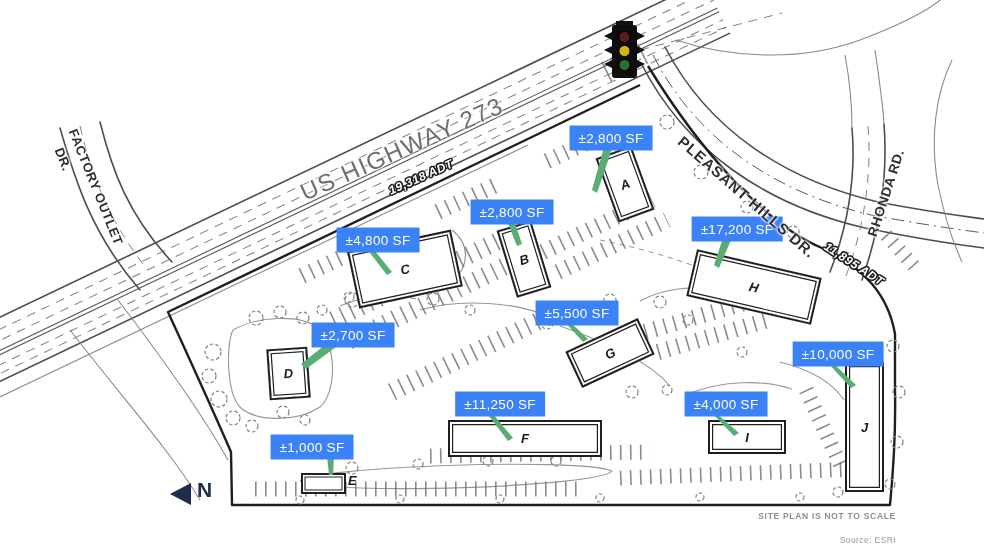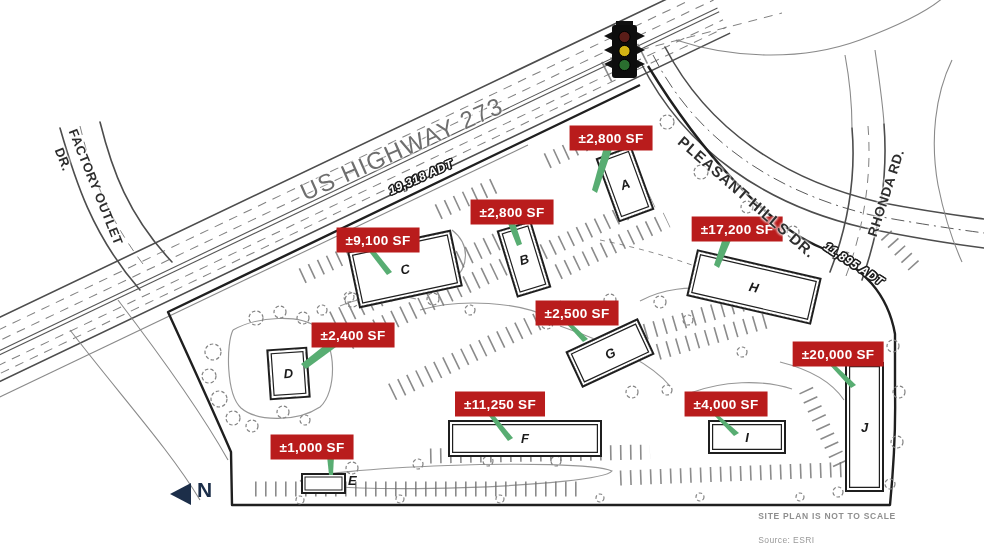--- a/index.html
+++ b/index.html
@@ -22,22 +22,22 @@
   .tree{stroke:#838383;stroke-width:1.2;fill:none;stroke-dasharray:3.5 2.2;}
 
   
   .bldg{position:absolute;background:#fff;border:2px solid #1f1f1f;
         box-shadow:inset 0 0 0 2px #fff, inset 0 0 0 3.2px #1f1f1f;
         display:flex;align-items:center;justify-content:center;z-index:2;}
   .bl,.bletter{font-style:italic;font-weight:700;font-size:13px;color:#1b1b1b;}
   .bletter{position:absolute;z-index:2;}
 
   
-  .badge{position:absolute;transform:translate(-50%,-50%);background:#b91c1c;color:#fff;
-         font-weight:700;font-size:13.5px;letter-spacing:.3px;padding:5px 9px;
+  .badge{position:absolute;transform:translate(-50%,-50%);background:#3b82f6;color:#fff;
+         font-weight:400;font-size:13.5px;letter-spacing:.3px;padding:5px 9px;
          white-space:nowrap;z-index:4;}
 
   
   .roadlab{position:absolute;transform:translate(-50%,-50%) rotate(var(--r));
            white-space:nowrap;color:#2e2e2e;z-index:5;
            text-shadow:0 0 3px #fff,0 0 3px #fff,0 0 3px #fff;}
   .hwy{font-size:24px;letter-spacing:1.5px;color:#6e6e6e;font-weight:400;}
   .adt{font-size:12px;font-weight:700;font-style:italic;color:#fff;letter-spacing:.5px;
        text-shadow:-1.2px -1.2px 0 #1c1c1c,1.2px -1.2px 0 #1c1c1c,
                    -1.2px 1.2px 0 #1c1c1c,1.2px 1.2px 0 #1c1c1c,
@@ -49,21 +49,21 @@
   .factory .l2{padding-left:12px;}
 
   
   .ntri{position:absolute;left:170px;top:483px;width:0;height:0;z-index:5;
         border-top:11px solid transparent;border-bottom:11px solid transparent;
         border-right:21px solid #1c2e49;}
   .nlet{position:absolute;left:197px;top:478px;font-size:21px;font-weight:800;
         color:#1c2e49;z-index:5;}
 
   
-  .footer{position:absolute;right:88px;top:511px;text-align:left;z-index:5;
+  .footer{position:absolute;right:88px;top:511px;text-align:right;z-index:5;
           color:#8f8f8f;font-size:8.5px;font-weight:700;letter-spacing:.7px;}
   .footer .src{margin-top:14px;font-weight:400;letter-spacing:.4px;color:#999;}
 </style>
 </head>
 <body>
 
 <div class="stage">
 
   <svg width="984" height="548" viewBox="0 0 984 548">
 
@@ -231,28 +231,28 @@
       <polygon points="486,412 493,414 513,438 508,441"></polygon>
       <polygon points="564,321 571,323 588,339 583,342"></polygon>
       <polygon points="723,238 731,240 719,268 714,265"></polygon>
       <polygon points="710,411 717,414 739,433 734,436"></polygon>
       <polygon points="827,362 834,364 856,385 851,388"></polygon>
     </g>
   </svg>
 
   <div class="badge" style="left:611px;top:138px">±2,800 SF</div>
   <div class="badge" style="left:512px;top:212px">±2,800 SF</div>
-  <div class="badge" style="left:378px;top:240px">±9,100 SF</div>
-  <div class="badge" style="left:353px;top:335px">±2,400 SF</div>
+  <div class="badge" style="left:378px;top:240px">±4,800 SF</div>
+  <div class="badge" style="left:353px;top:335px">±2,700 SF</div>
   <div class="badge" style="left:312px;top:447px">±1,000 SF</div>
   <div class="badge" style="left:500px;top:404px">±11,250 SF</div>
-  <div class="badge" style="left:577px;top:313px">±2,500 SF</div>
+  <div class="badge" style="left:577px;top:313px">±5,500 SF</div>
   <div class="badge" style="left:737px;top:229px">±17,200 SF</div>
   <div class="badge" style="left:726px;top:404px">±4,000 SF</div>
-  <div class="badge" style="left:838px;top:354px">±20,000 SF</div>
+  <div class="badge" style="left:838px;top:354px">±10,000 SF</div>
 
   <div class="roadlab hwy" style="--r:-24deg;left:402px;top:149px">US HIGHWAY 273</div>
   <div class="roadlab adt" style="--r:-24deg;left:421px;top:177px">19,318 ADT</div>
   <div class="roadlab street" style="--r:41deg;left:747px;top:197px">PLEASANT HILLS DR.</div>
   <div class="roadlab street2" style="--r:-72deg;left:886px;top:193px">RHONDA RD.</div>
   <div class="roadlab adt" style="--r:33deg;left:854px;top:264px">11,895 ADT</div>
   <div class="roadlab factory" style="--r:68deg;left:86px;top:191px">
     <div>FACTORY OUTLET</div>
     <div class="l2">DR.</div>
   </div>

